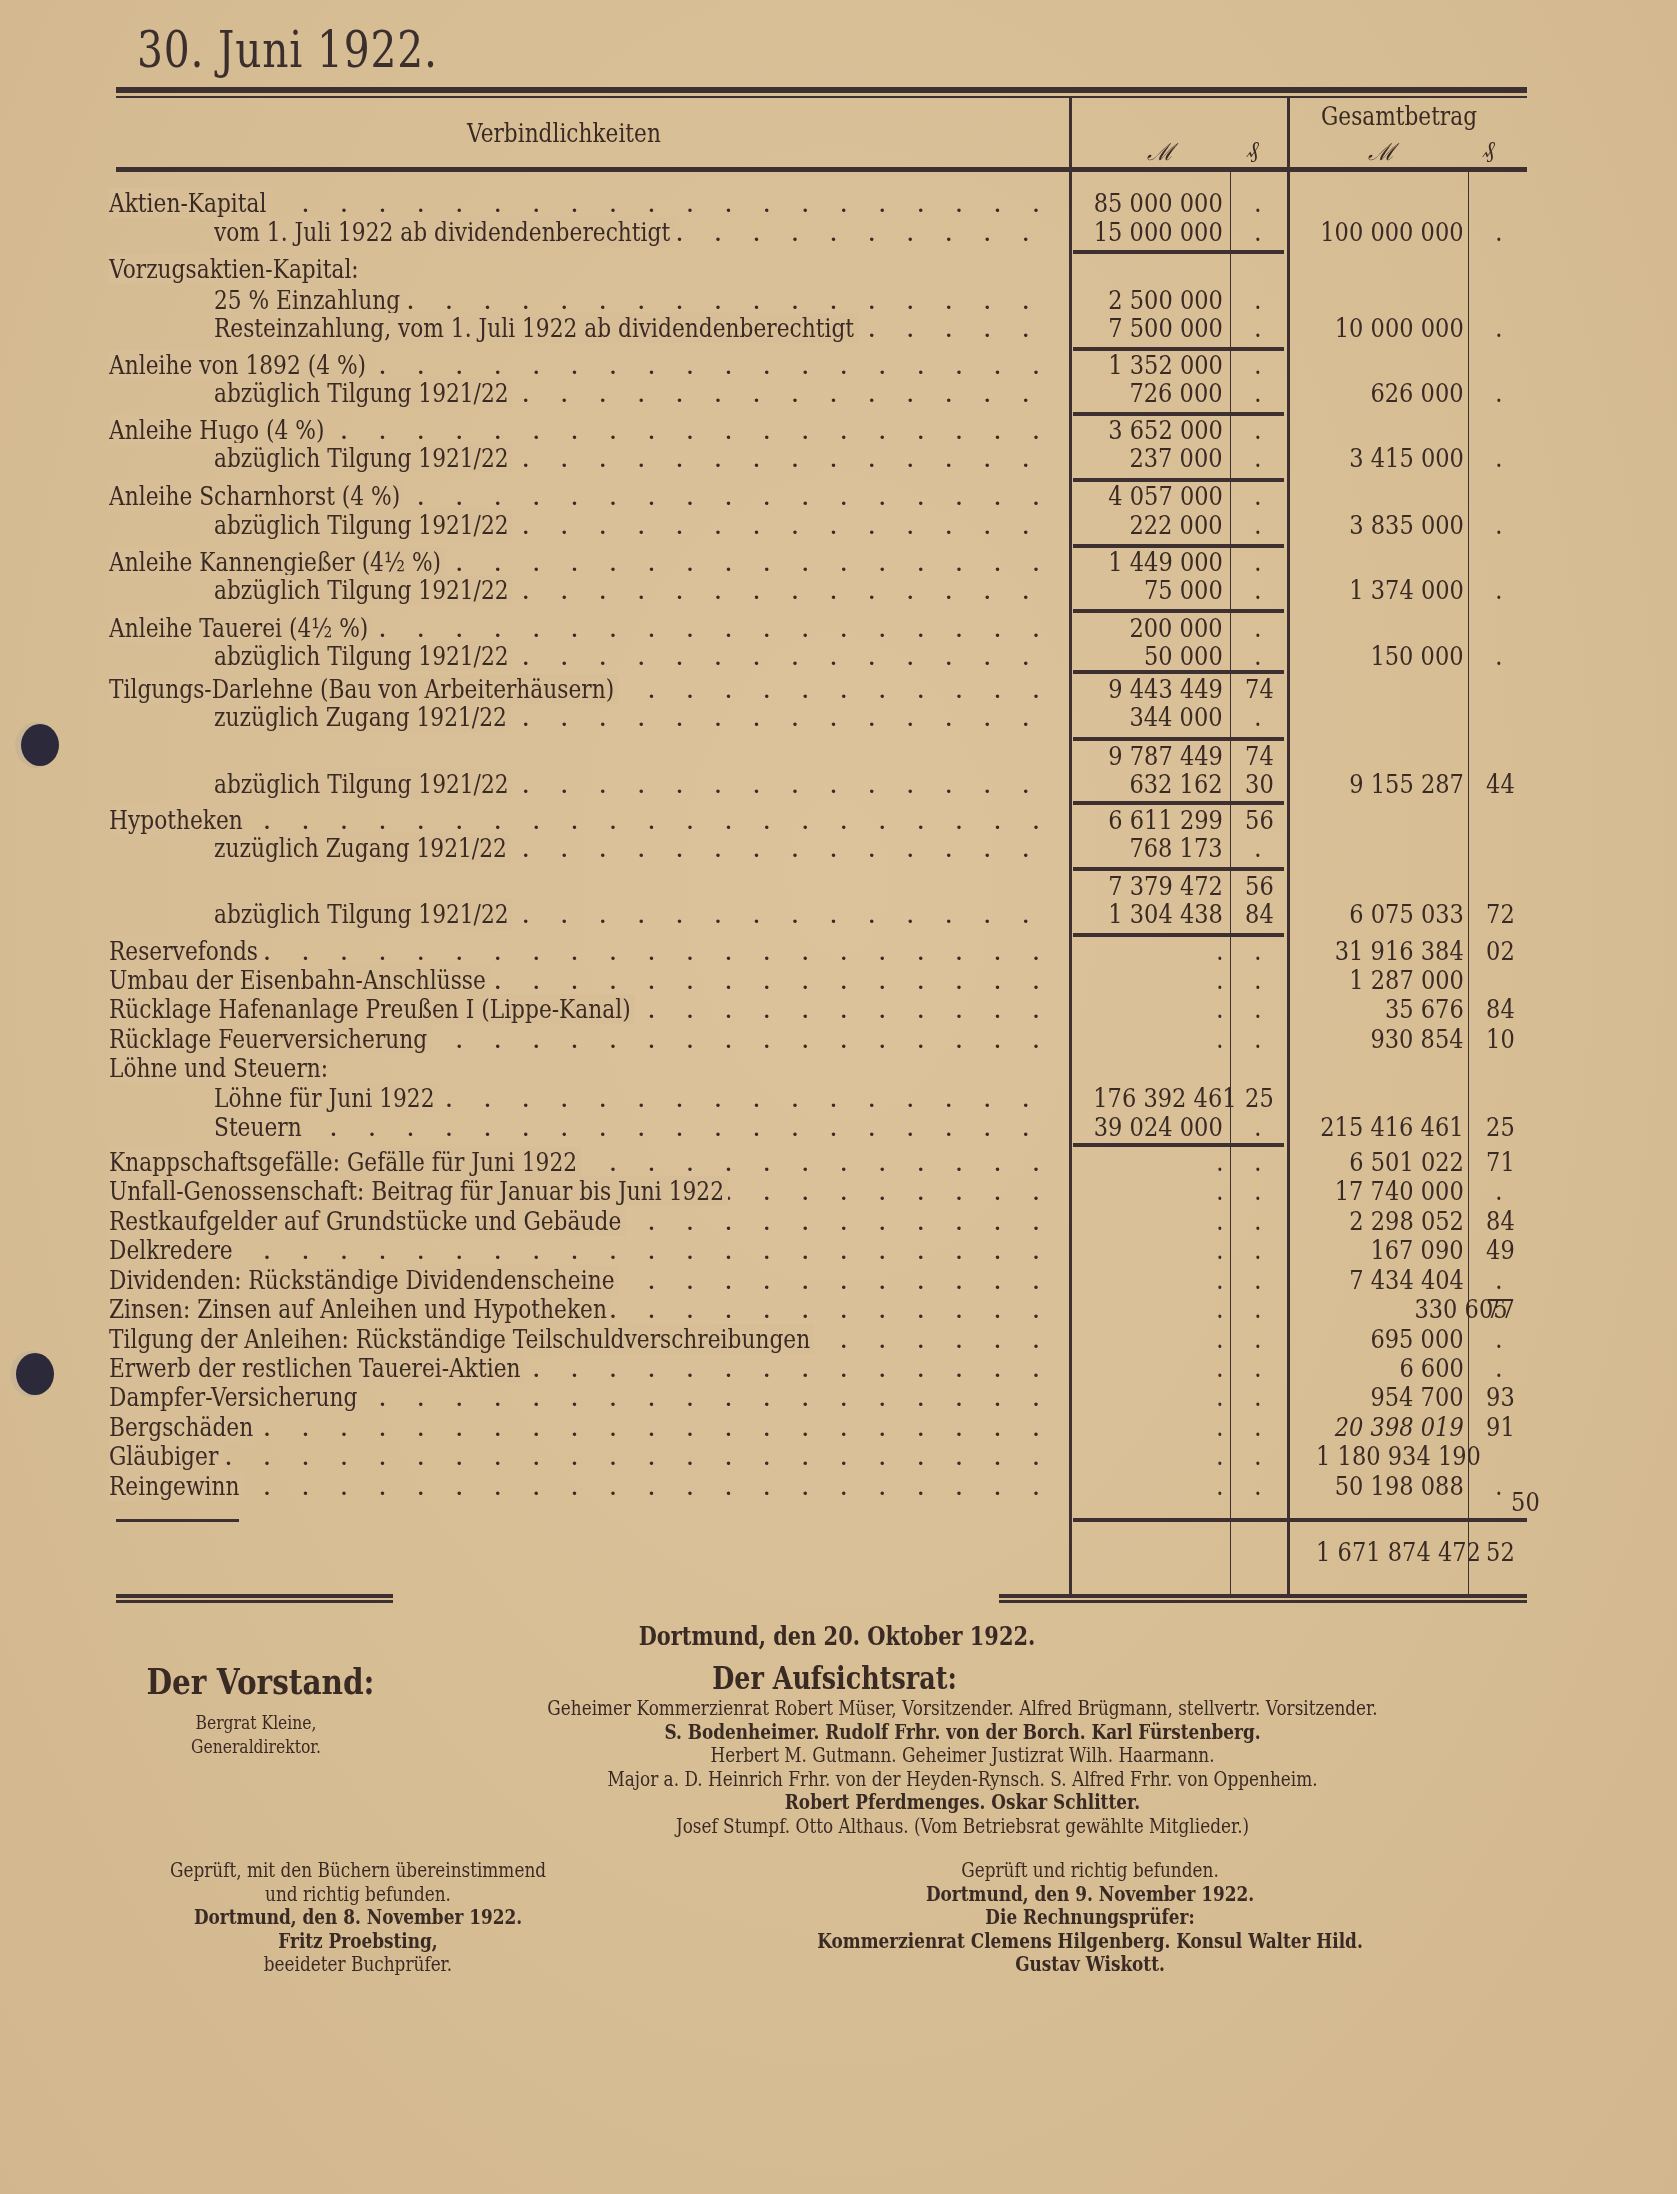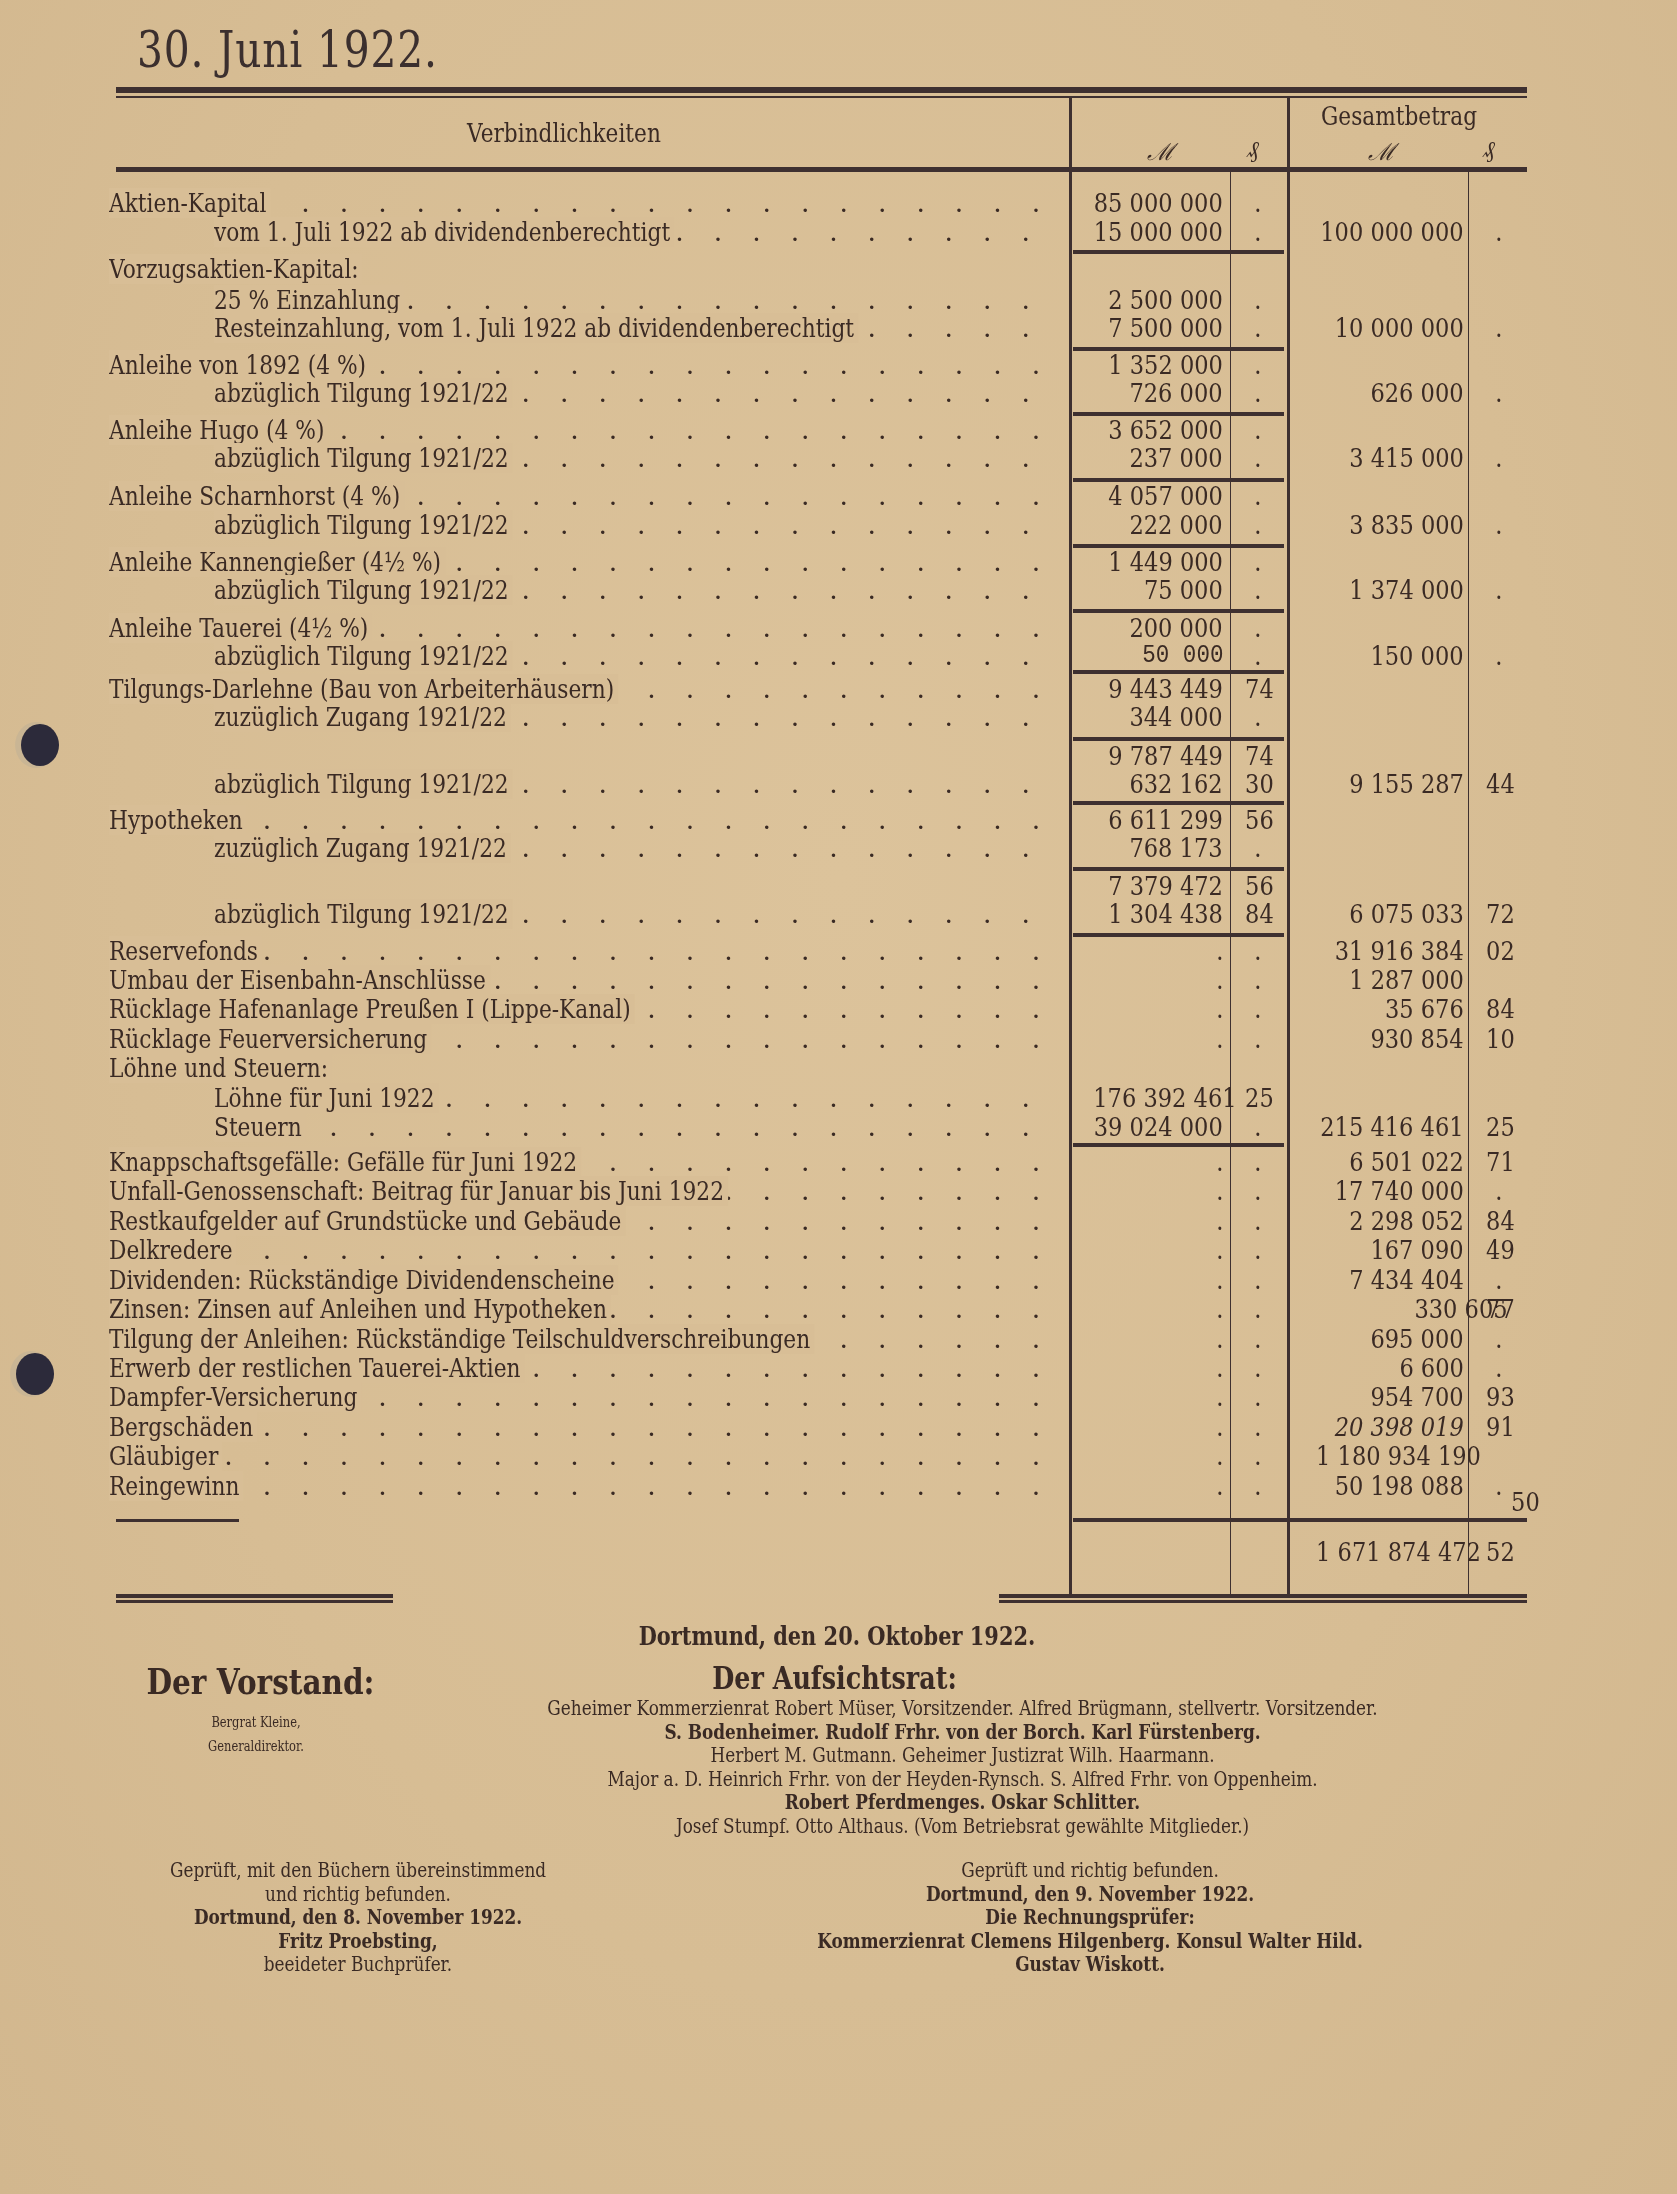--- a/index.html
+++ b/index.html
@@ -122,21 +122,21 @@
     <div class="num c1" style="top: 575px;"><span>75 000</span></div>
     <div class="num c2" style="top: 575px;"><span>.</span></div>
     <div class="num c3" style="top: 575px;"><span>1 374 000</span></div>
     <div class="num c4" style="top: 575px;"><span>.</span></div>
     <div class="row" style="top: 613px;"><span class="dots">. . . . . . . . . . . . . . . . . . . . . . . . . . . . . . . . . . . . . . . . . . . . . . . . . . . . . . . . . . . . </span><span class="lbl">Anleihe Tauerei (4½ %)</span></div>
     <div class="num c1" style="top: 613px;"><span>200 000</span></div>
     <div class="num c2" style="top: 613px;"><span>.</span></div>
     <div class="num c3" style="top: 613px;"><span></span></div>
     <div class="num c4" style="top: 613px;"><span></span></div>
     <div class="row indent" style="top: 641px;"><span class="dots">. . . . . . . . . . . . . . . . . . . . . . . . . . . . . . . . . . . . . . . . . . . . . . . . . . . . . . . . . . . . </span><span class="lbl">abzüglich Tilgung 1921/22</span></div>
-    <div class="num c1" style="top: 641px; font-family: Liberation Mono, monospace;"><span>50 000</span></div>
+    <div class="num c1" style="top: 641px;"><span>50 000</span></div>
     <div class="num c2" style="top: 641px;"><span>.</span></div>
     <div class="num c3" style="top: 641px;"><span>150 000</span></div>
     <div class="num c4" style="top: 641px;"><span>.</span></div>
     <div class="row" style="top: 674px;"><span class="dots">. . . . . . . . . . . . . . . . . . . . . . . . . . . . . . . . . . . . . . . . . . . . . . . . . . . . . . . . . . . . </span><span class="lbl">Tilgungs-Darlehne (Bau von Arbeiterhäusern)</span></div>
     <div class="num c1" style="top: 674px;"><span>9 443 449</span></div>
     <div class="num c2" style="top: 674px;"><span>74</span></div>
     <div class="num c3" style="top: 674px;"><span></span></div>
     <div class="num c4" style="top: 674px;"><span></span></div>
     <div class="row indent" style="top: 702px;"><span class="dots">. . . . . . . . . . . . . . . . . . . . . . . . . . . . . . . . . . . . . . . . . . . . . . . . . . . . . . . . . . . . </span><span class="lbl">zuzüglich Zugang 1921/22</span></div>
     <div class="num c1" style="top: 702px;"><span>344 000</span></div>
@@ -293,21 +293,21 @@
 <div class="num c3" style="top:1537px;"><span>1 671 874 472</span></div>
 <div class="num c4" style="top:1537px;"><span>52</span></div>
 
 <div class="sig b" style="left:579px;top:1621px;width:516px;font-size:25.5px;">
     <span class="l">Dortmund, den 20. Oktober 1922.</span>
   </div>
 
 <div class="sig b" style="left:113px;top:1660px;width:295px;font-size:36px;">
     <span class="l">Der Vorstand:</span>
   </div>
-<div class="sig" style="left:138px;top:1711px;width:236px;font-size:14px;line-height:23.6px;text-align:center;">
+<div class="sig" style="left:138px;top:1711px;width:236px;font-size:19px;line-height:23.6px;text-align:center;">
   <span class="l">Bergrat Kleine,</span>
   <span class="l">Generaldirektor.</span>
 </div>
 
 <div class="sig b" style="left:589px;top:1660px;width:491px;font-size:31px;">
     <span class="l">Der Aufsichtsrat:</span>
   </div>
 <div class="sig" style="left:373px;top:1697px;width:1179px;font-size:20.6px;line-height:23.6px;">
   <span class="l">Geheimer Kommerzienrat Robert Müser, Vorsitzender.  Alfred Brügmann, stellvertr. Vorsitzender.</span>
   <span class="l b">S. Bodenheimer.  Rudolf Frhr. von der Borch.  Karl Fürstenberg.</span>

